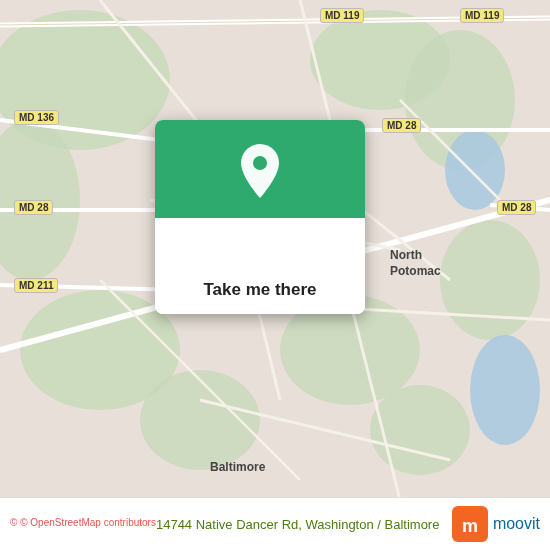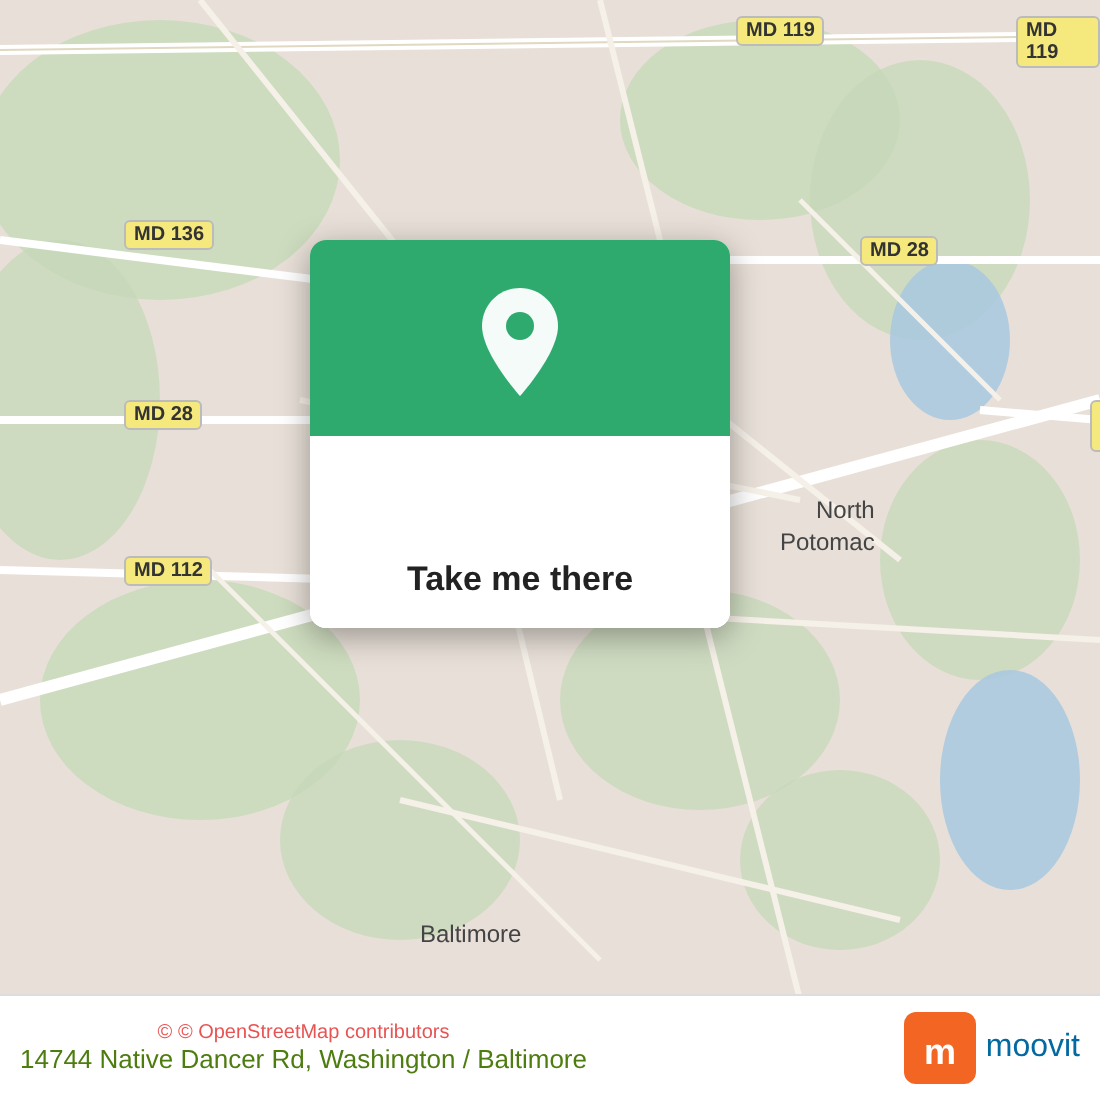--- a/index.html
+++ b/index.html
@@ -76,22 +76,21 @@
       background: #fff;
       border-top: 1px solid #ddd;
       padding: 8px 10px 8px 10px;
       display: flex;
       align-items: center;
       justify-content: space-between;
     }
 
     #bottom-left {
       display: flex;
-      flex-direction: column;
-      text-align: center;
+      flex-direction: row;
     }
 
     #osm-credit {
       font-size: 10px;
       color: #555;
     }
 
     #osm-credit span {
       color: #e85454;
     }
@@ -122,30 +121,29 @@
     
     .road-label {
       position: absolute;
       background: #f5e97e;
       border: 1px solid #bbb;
       border-radius: 3px;
       font-size: 10px;
       font-weight: 700;
       color: #333;
       padding: 1px 4px;
-      margin-left: 48px;
     }
 
     
     .place-label {
       position: absolute;
       font-size: 12px;
-      font-weight: 400;
+      font-weight: 700;
       color: #444;
-      text-align: right;
+      text-align: left;
     }
   </style>
 </head>
 <body>
 
 <div id="map-container">
 
   <svg id="map-bg" xmlns="http://www.w3.org/2000/svg">
 
     <rect width="550" height="550" fill="#e8e0d8"></rect>
@@ -189,21 +187,21 @@
 
     <line x1="490" y1="205" x2="550" y2="210" stroke="#fff" stroke-width="4"></line>
   </svg>
 
   <div class="road-label" style="top:8px;left:320px;">MD 119</div>
   <div class="road-label" style="top:8px;left:460px;">MD 119</div>
   <div class="road-label" style="top:110px;left:14px;">MD 136</div>
   <div class="road-label" style="top:118px;left:382px;">MD 28</div>
   <div class="road-label" style="top:200px;left:14px;">MD 28</div>
   <div class="road-label" style="top:200px;left:497px;">MD 28</div>
-  <div class="road-label" style="top:278px;left:14px;">MD 112</div>
+  <div class="road-label" style="top:278px;left:14px;">MD 211</div>
 
   <div class="place-label" style="top:248px;left:390px;line-height:1.3;">North<br>Potomac</div>
   <div class="place-label" style="top:460px;left:210px;">Baltimore</div>
 
   <div id="popup-card">
     <div id="popup-green-area">
 
       <svg class="location-pin-icon" viewBox="0 0 48 58" xmlns="http://www.w3.org/2000/svg">
         <path d="M24 2C13.5 2 5 10.5 5 21c0 14 19 35 19 35s19-21 19-35C43 10.5 34.5 2 24 2z" fill="#fff" opacity="0.95"></path>
         <circle cx="24" cy="21" r="7" fill="#2eaa6e"></circle>

